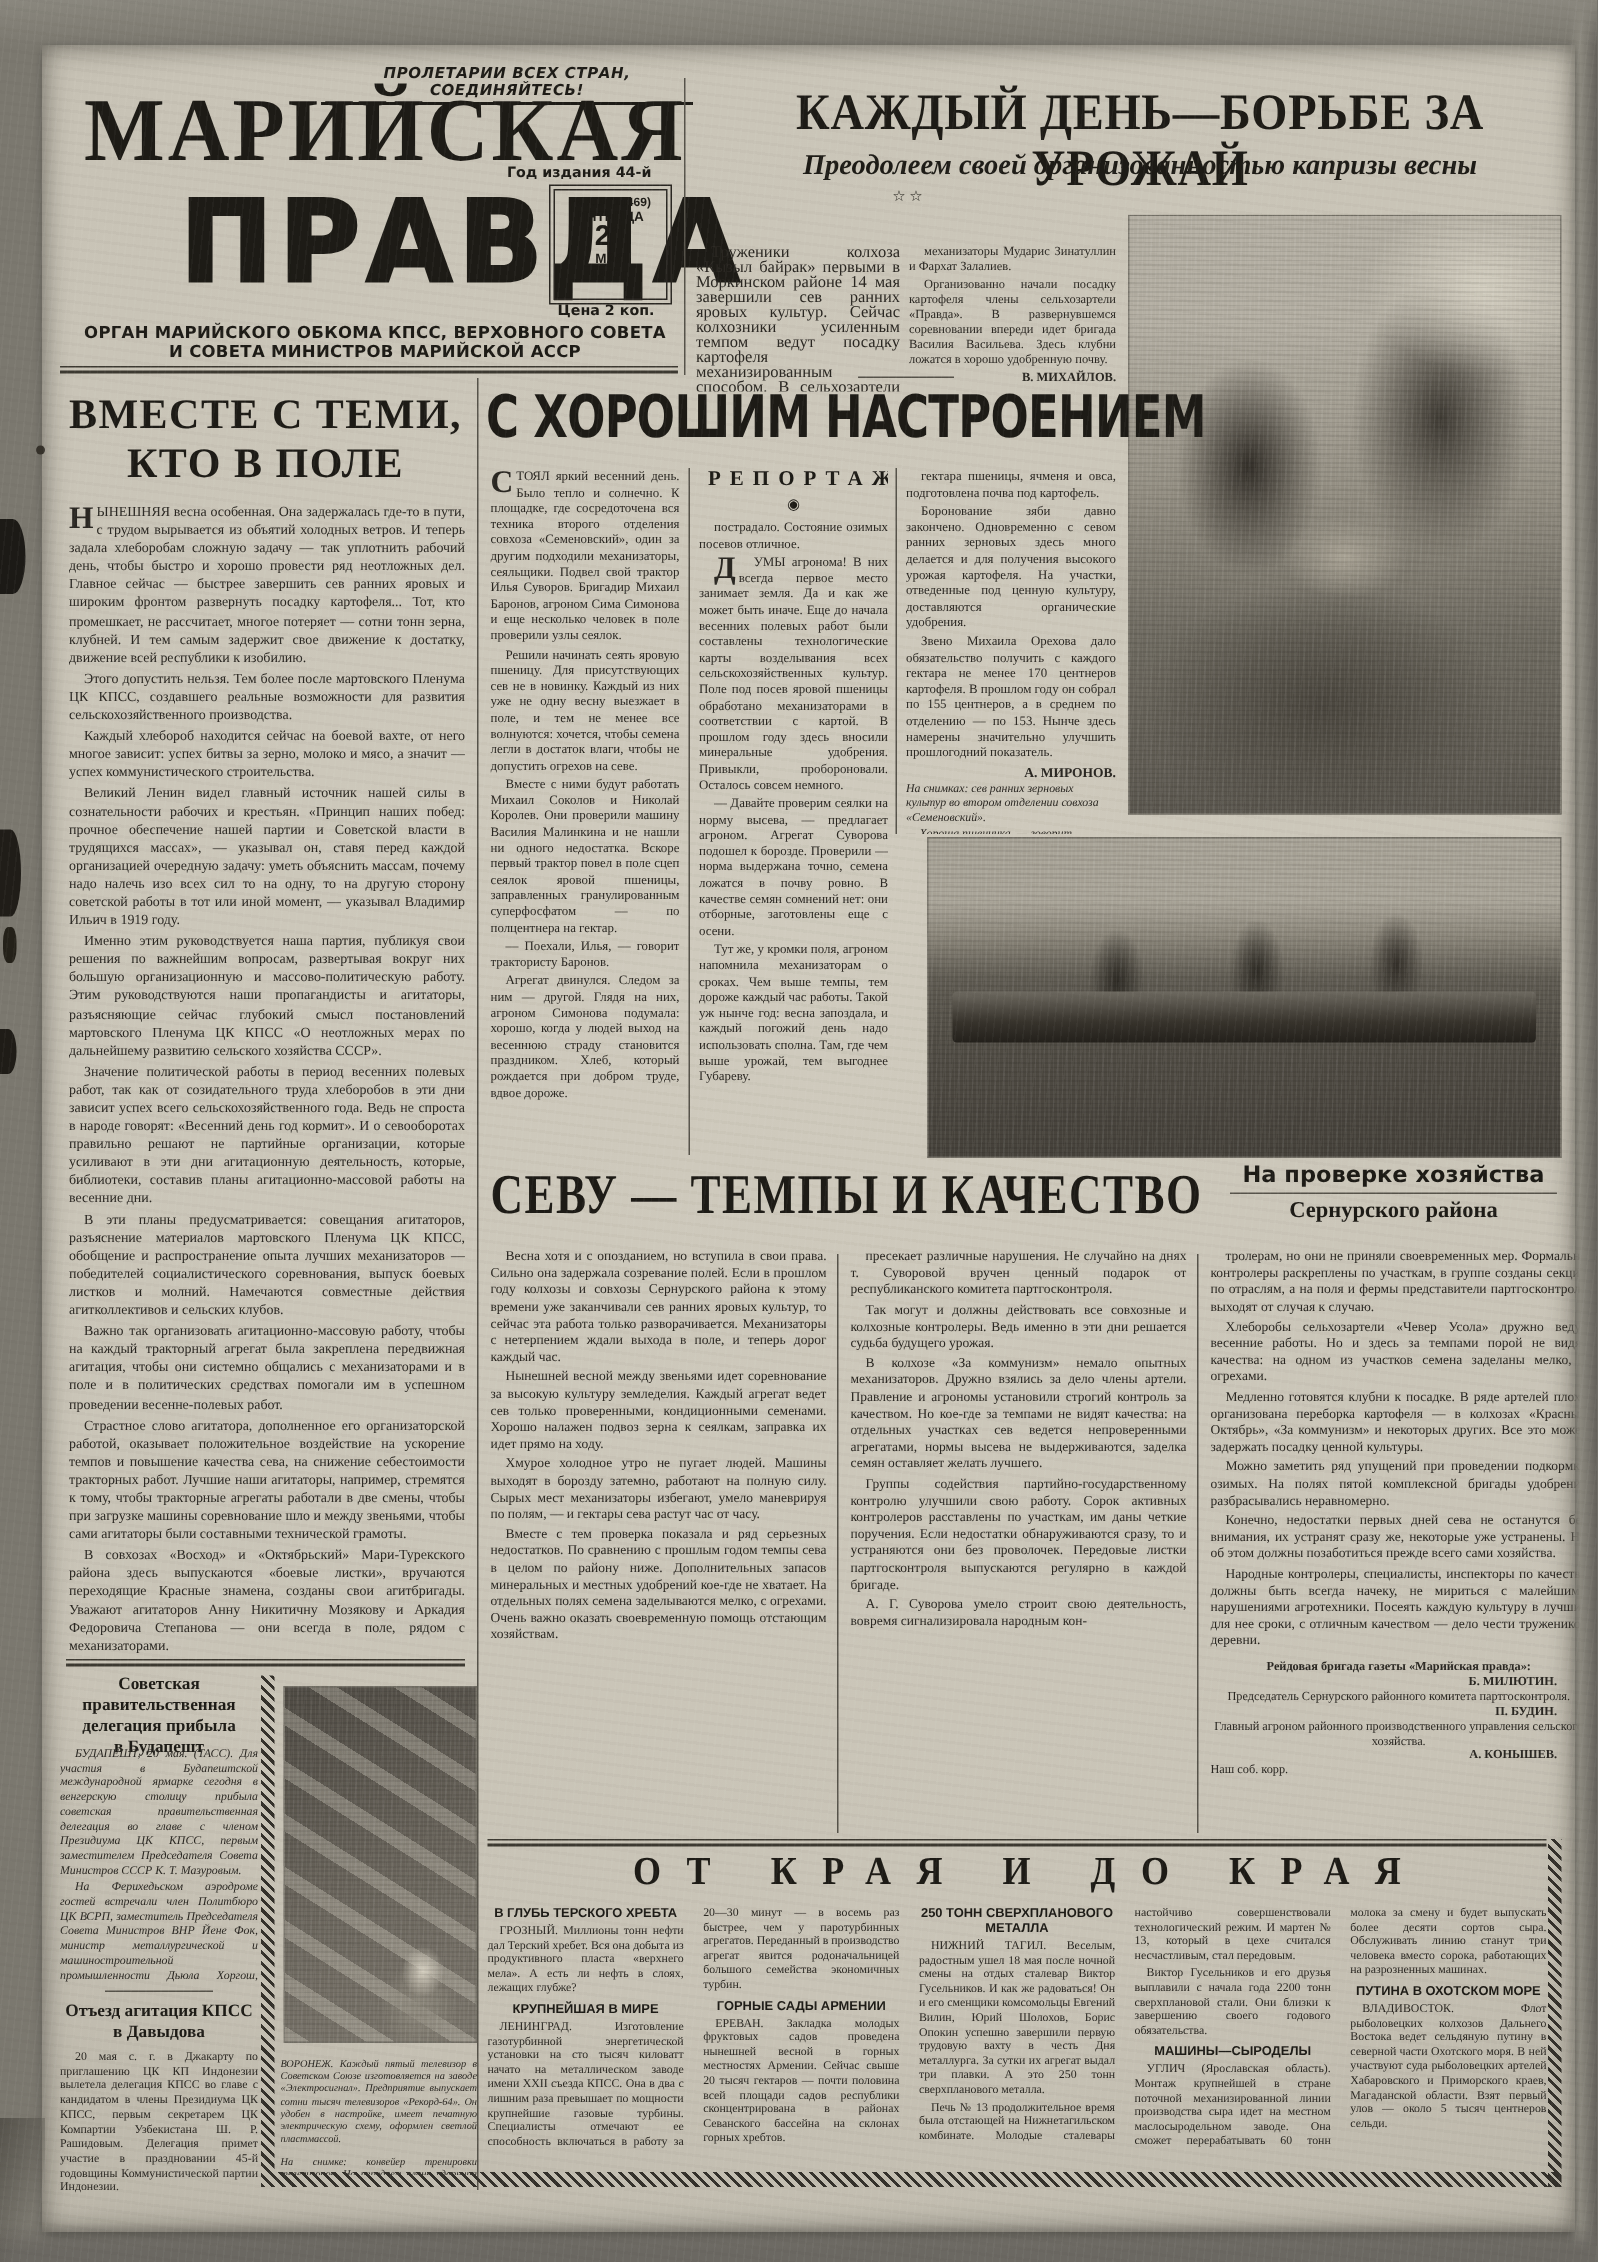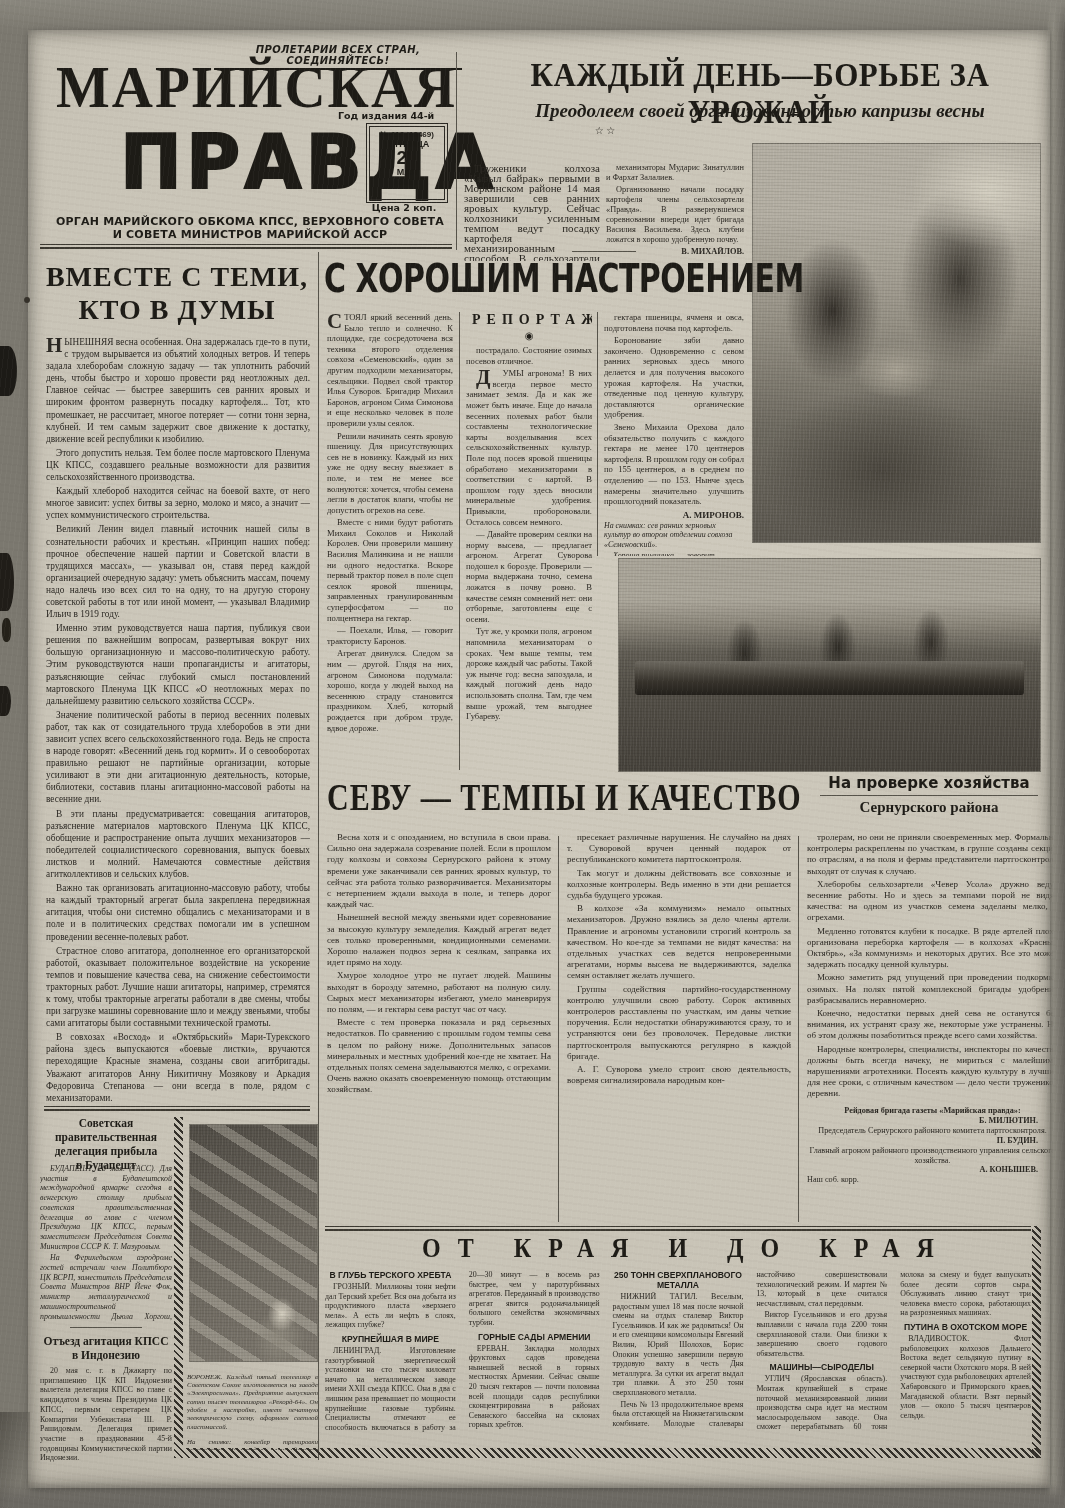--- a/index.html
+++ b/index.html
@@ -90,21 +90,21 @@
          radial-gradient(95px 150px at 72% 34%, #3f3b34 0%, rgba(0,0,0,0) 62%),
          radial-gradient(80px 120px at 28% 42%, #332f29 0%, rgba(0,0,0,0) 60%),
          radial-gradient(60px 40px at 50% 57%, #a8a294 0%, rgba(0,0,0,0) 70%),
          radial-gradient(160px 110px at 45% 82%, #4a463e 0%, rgba(0,0,0,0) 75%),
          linear-gradient(#b3aea2 0%, #b3aea2 18%, #948f83 45%, #6e6a60 70%, #5a564e 100%);">
     <div class="ph-grain"></div>
   </div>
 
   <div class="abs serifhead center" style="left:44px;top:260px;width:266px;font-size:28px;line-height:33px;letter-spacing:1px;">
     <div>ВМЕСТЕ С ТЕМИ,</div>
-    <div>КТО В ДУМЫ</div>
+    <div>КТО В ПОЛЕ</div>
   </div>
   <div class="abs txt dc1" style="left:46px;top:336px;width:264px;height:766px;font-size:9.3px;line-height:12.1px;">
       <p>НЫНЕШНЯЯ весна особенная. Она задержалась где-то в пути, с трудом вырывается из объятий холодных ветров. И теперь задала хлеборобам сложную задачу — так уплотнить рабочий день, чтобы быстро и хорошо провести ряд неотложных дел. Главное сейчас — быстрее завершить сев ранних яровых и широким фронтом развернуть посадку картофеля... Тот, кто промешкает, не рассчитает, многое потеряет — сотни тонн зерна, клубней. И тем самым задержит свое движение к достатку, движение всей республики к изобилию.</p>
       <p>Этого допустить нельзя. Тем более после мартовского Пленума ЦК КПСС, создавшего реальные возможности для развития сельскохозяйственного производства.</p>
       <p>Каждый хлебороб находится сейчас на боевой вахте, от него многое зависит: успех битвы за зерно, молоко и мясо, а значит — успех коммунистического строительства.</p>
       <p>Великий Ленин видел главный источник нашей силы в сознательности рабочих и крестьян. «Принцип наших побед: прочное обеспечение нашей партии и Советской власти в трудящихся массах», — указывал он, ставя перед каждой организацией очередную задачу: уметь объяснить массам, почему надо налечь изо всех сил то на одну, то на другую сторону советской работы в тот или иной момент, — указывал Владимир Ильич в 1919 году.</p>
       <p>Именно этим руководствуется наша партия, публикуя свои решения по важнейшим вопросам, развертывая вокруг них большую организационную и массово-политическую работу. Этим руководствуются наши пропагандисты и агитаторы, разъясняющие сейчас глубокий смысл постановлений мартовского Пленума ЦК КПСС «О неотложных мерах по дальнейшему развитию сельского хозяйства СССР».</p>
       <p>Значение политической работы в период весенних полевых работ, так как от созидательного труда хлеборобов в эти дни зависит успех всего сельскохозяйственного года. Ведь не спроста в народе говорят: «Весенний день год кормит». И о севооборотах правильно решают не партийные организации, которые усиливают в эти дни агитационную деятельность, которые, библиотеки, составив планы агитационно-массовой работы на весенние дни.</p>
       <p>В эти планы предусматривается: совещания агитаторов, разъяснение материалов мартовского Пленума ЦК КПСС, обобщение и распространение опыта лучших механизаторов — победителей социалистического соревнования, выпуск боевых листков и молний. Намечаются совместные действия агитколлективов и сельских клубов.</p>
       <p>Важно так организовать агитационно-массовую работу, чтобы на каждый тракторный агрегат была закреплена передвижная агитация, чтобы они системно общались с механизаторами и в поле и в политических средствах помогали им в успешном проведении весенне-полевых работ.</p>
@@ -200,21 +200,21 @@
     <div>делегация прибыла</div>
     <div>в Будапешт</div>
   </div>
   <div class="abs txt" style="left:40px;top:1164px;width:132px;height:158px;font-size:7.9px;line-height:9.7px;font-style:italic;">
       <p>БУДАПЕШТ, 20 мая. (ТАСС). Для участия в Будапештской международной ярмарке сегодня в венгерскую столицу прибыла советская правительственная делегация во главе с членом Президиума ЦК КПСС, первым заместителем Председателя Совета Министров СССР К. Т. Мазуровым.</p>
       <p>На Ферихедьском аэродроме гостей встречали член Политбюро ЦК ВСРП, заместитель Председателя Совета Министров ВНР Йене Фок, министр металлургической и машиностроительной промышленности Дьюла Хоргош, посол СССР в Венгрии Г. А. Денисов и другие официальные лица.</p>
     </div>
   <div class="abs hrule" style="left:70px;top:1327px;width:72px;"></div>
   <div class="abs serifhead center" style="left:40px;top:1334px;width:132px;font-size:11.5px;line-height:14px;">
     <div>Отъезд агитация КПСС</div>
-    <div>в Индонезию</div>
+    <div>в Давыдова</div>
   </div>
   <div class="abs txt" style="left:40px;top:1366px;width:132px;height:106px;font-size:7.9px;line-height:9.7px;">
       <p>20 мая с. г. в Джакарту по приглашению ЦК КП Индонезии вылетела делегация КПСС во главе с кандидатом в члены Президиума ЦК КПСС, первым секретарем ЦК Компартии Узбекистана Ш. Р. Рашидовым. Делегация примет участие в праздновании 45-й годовщины Коммунистической партии Индонезии.</p>
     </div>
 
   <div class="abs hatch" style="left:174px;top:1117px;width:9px;height:341px;"></div>
   <div class="abs photo" style="left:189px;top:1124px;width:129px;height:238px;background:
          radial-gradient(20px 24px at 72% 80%, #d6d0c1 0%, rgba(0,0,0,0) 70%),
          radial-gradient(34px 40px at 70% 90%, #8d887c 0%, rgba(0,0,0,0) 75%),
          repeating-linear-gradient(32deg, rgba(215,210,196,.32) 0 10px, rgba(0,0,0,0) 10px 30px),

